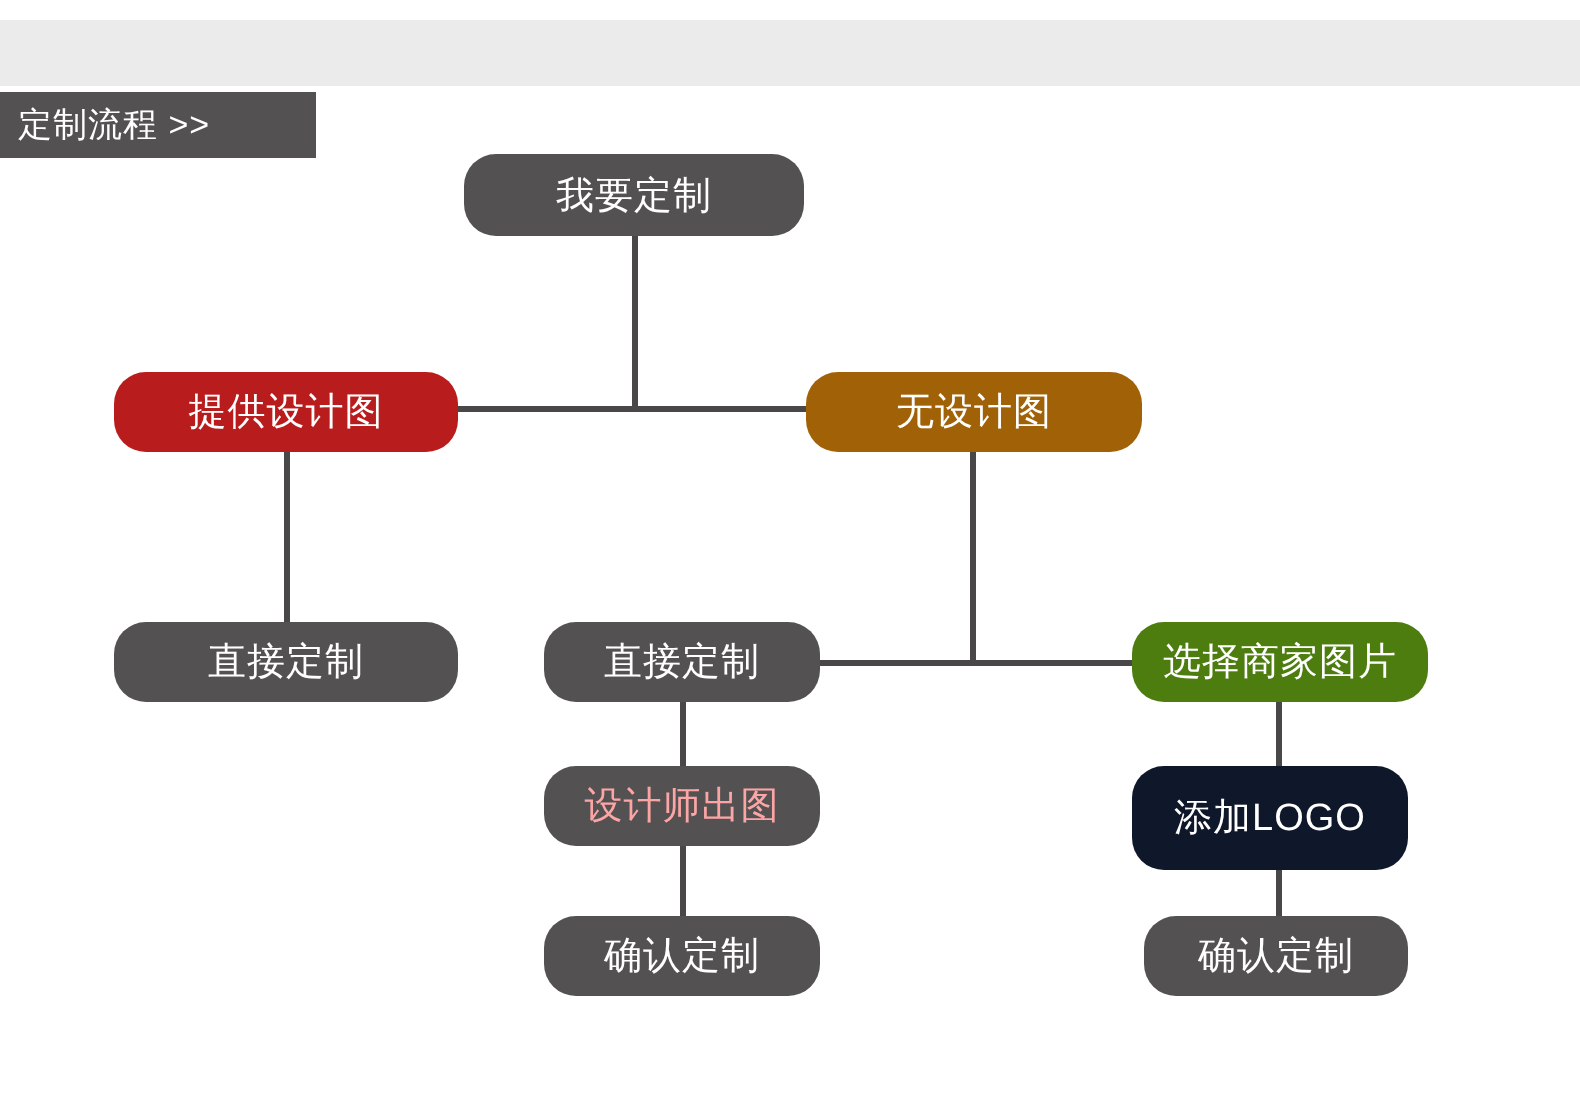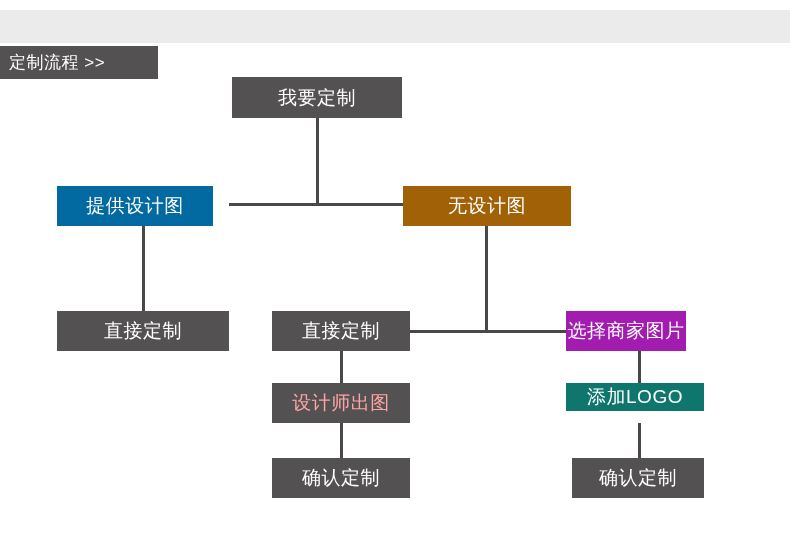--- a/index.html
+++ b/index.html
@@ -56,20 +56,21 @@
     background: #545152;
     color: #ffffff;
     font-size: 19px;
     display: flex;
     align-items: center;
     justify-content: center;
     box-sizing: border-box;
     white-space: nowrap;
     letter-spacing: 0.5px;
     z-index: 2;
+    border-radius: 16px;
   }
 
   .edge {
     position: absolute;
     background: #4a4748;
     z-index: 1;
   }
   .edge.v { width: 3px; }
   .edge.h { height: 3px; }
 </style>
@@ -88,23 +89,23 @@
       <div class="edge v" style="left: 485px; top: 226px; background: rgb(74, 71, 72); height: 105px;"></div>
       <div class="edge h" style="left: 410px; top: 330px; background: rgb(74, 71, 72); width: 156px;"></div>
       <div class="edge v" style="left: 340px; top: 351px; background: rgb(74, 71, 72); height: 32px;"></div>
       <div class="edge v" style="left: 638px; top: 351px; background: rgb(74, 71, 72); height: 32px;"></div>
       <div class="edge v" style="left: 340px; top: 423px; background: rgb(74, 71, 72); height: 35px;"></div>
       <div class="edge v" style="left: 638px; top: 423px; background: rgb(74, 71, 72); height: 35px;"></div>
     </div>
 
   <div id="node-layer">
       <div class="node" style="left: 232px; top: 77px; width: 170px; height: 41px; background: rgb(84, 81, 82); color: rgb(255, 255, 255);">我要定制</div>
-      <div class="node" style="left: 57px; top: 186px; width: 156px; height: 40px; background: #0369a1; color: rgb(255, 255, 255);">提供设计图</div>
+      <div class="node" style="left: 57px; top: 186px; width: 172px; height: 40px; background: #b91c1c; color: rgb(255, 255, 255);">提供设计图</div>
       <div class="node" style="left: 403px; top: 186px; width: 168px; height: 40px; background: #a16207; color: rgb(255, 255, 255);">无设计图</div>
       <div class="node" style="left: 57px; top: 311px; width: 172px; height: 40px; background: rgb(84, 81, 82); color: rgb(255, 255, 255);">直接定制</div>
       <div class="node" style="left: 272px; top: 311px; width: 138px; height: 40px; background: rgb(84, 81, 82); color: rgb(255, 255, 255);">直接定制</div>
-      <div class="node" style="left: 566px; top: 311px; width: 120px; height: 40px; background: #a21caf; color: rgb(255, 255, 255);">选择商家图片</div>
+      <div class="node" style="left: 566px; top: 311px; width: 148px; height: 40px; background: #4d7c0f; color: rgb(255, 255, 255);">选择商家图片</div>
       <div class="node" style="left: 272px; top: 383px; width: 138px; height: 40px; background: rgb(84, 81, 82); color: #fca5a5;">设计师出图</div>
-      <div class="node" style="left: 566px; top: 383px; width: 138px; height: 28px; background: #0f766e; color: rgb(255, 255, 255);">添加LOGO</div>
+      <div class="node" style="left: 566px; top: 383px; width: 138px; height: 52px; background: #0f172a; color: rgb(255, 255, 255);">添加LOGO</div>
       <div class="node" style="left: 272px; top: 458px; width: 138px; height: 40px; background: rgb(84, 81, 82); color: rgb(255, 255, 255);">确认定制</div>
       <div class="node" style="left: 572px; top: 458px; width: 132px; height: 40px; background: rgb(84, 81, 82); color: rgb(255, 255, 255);">确认定制</div>
     </div>
 </div>
 
 </body></html>

